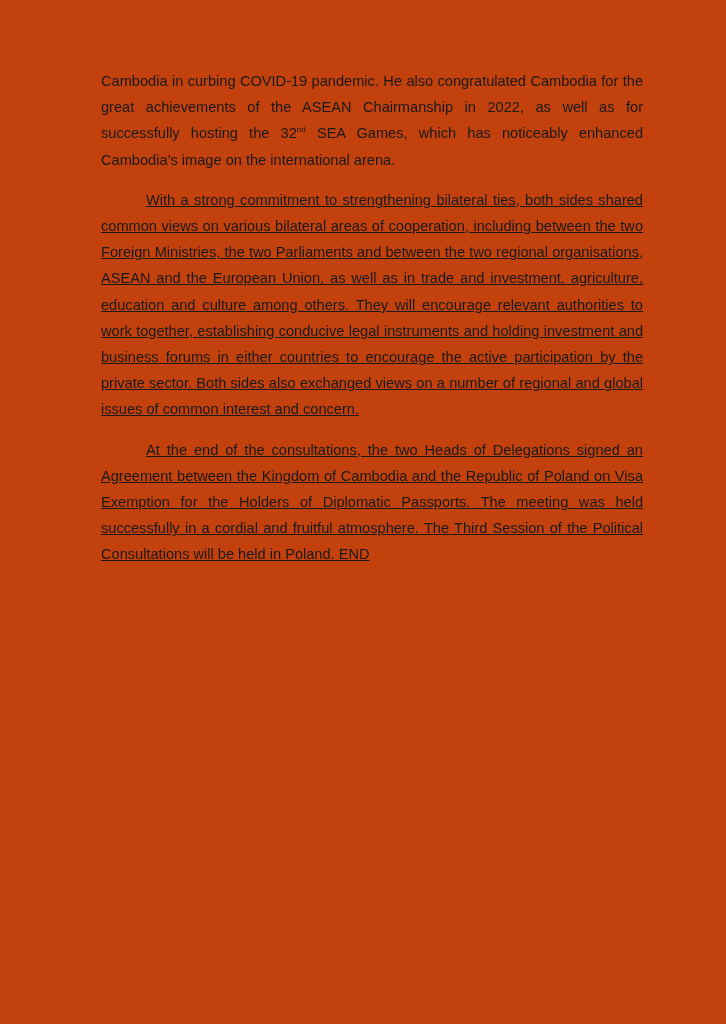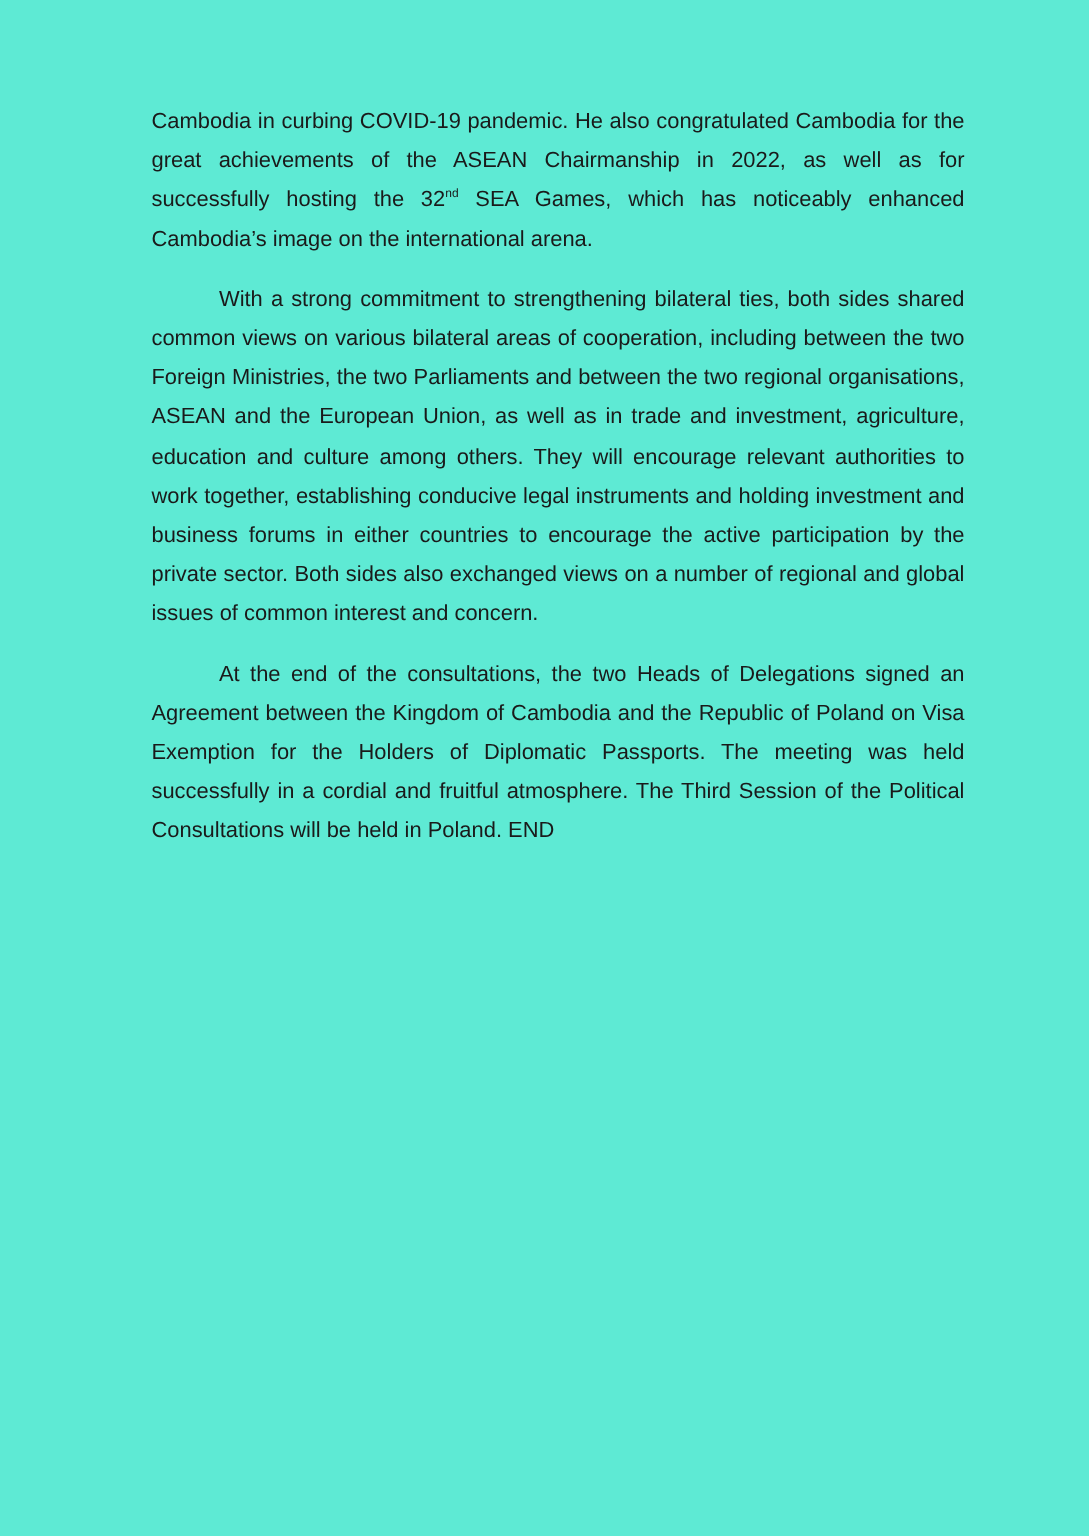--- a/index.html
+++ b/index.html
@@ -31,31 +31,32 @@
       line-height: 26.2px;
       color: #1a1a1a;
     }
     .para {
       margin: 0 0 14px 0;
       text-align: justify;
       text-align-last: left;
     }
     .para.indent {
       text-indent: 45px;
+      text-decoration: underline;
     }
     sup {
       font-size: 8px;
       line-height: 0;
       vertical-align: 6px;
     }
   </style>
 </head>
 <body>
 
-<div class="page" style="background: #5eead4;">
+<div class="page" style="background: #c2410c;">
   <div class="content" style="color: rgb(26, 26, 26);">
     <p class="para">
       <span>Cambodia in curbing COVID-19 pandemic. He also congratulated Cambodia for the great achievements of the ASEAN Chairmanship in 2022, as well as for successfully hosting the 32</span><sup>nd</sup><span> SEA Games, which has noticeably enhanced Cambodia’s image on the international arena.</span>
     </p>
     <p class="para indent">
       <span>With a strong commitment to strengthening bilateral ties, both sides shared common views on various bilateral areas of cooperation, including between the two Foreign Ministries, the two Parliaments and between the two regional organisations, ASEAN and the European Union, as well as in trade and investment, agriculture, education and culture among others. They will encourage relevant authorities to work together, establishing conducive legal instruments and holding investment and business forums in either countries to encourage the active participation by the private sector. Both sides also exchanged views on a number of regional and global issues of common interest and concern.</span>
     </p>
     <p class="para indent">
       <span>At the end of the consultations, the two Heads of Delegations signed an Agreement between the Kingdom of Cambodia and the Republic of Poland on Visa Exemption for the Holders of Diplomatic Passports. The meeting was held successfully in a cordial and fruitful atmosphere. The Third Session of the Political Consultations will be held in Poland. END</span>
     </p>

